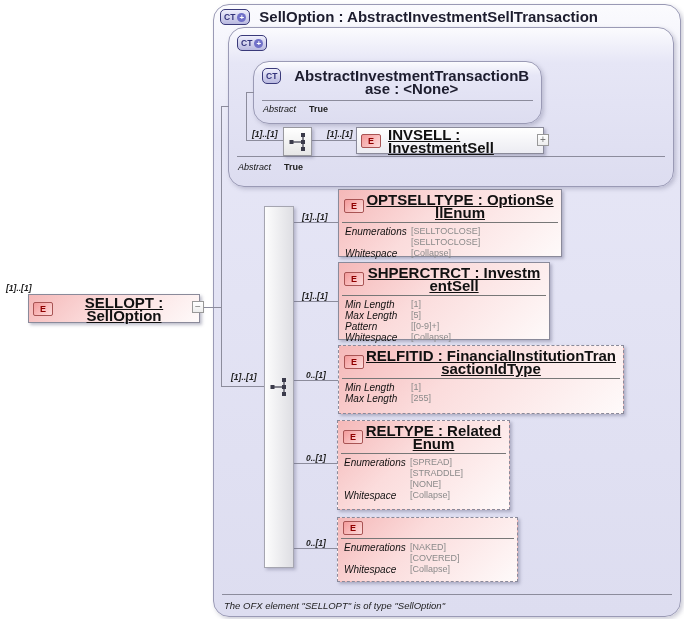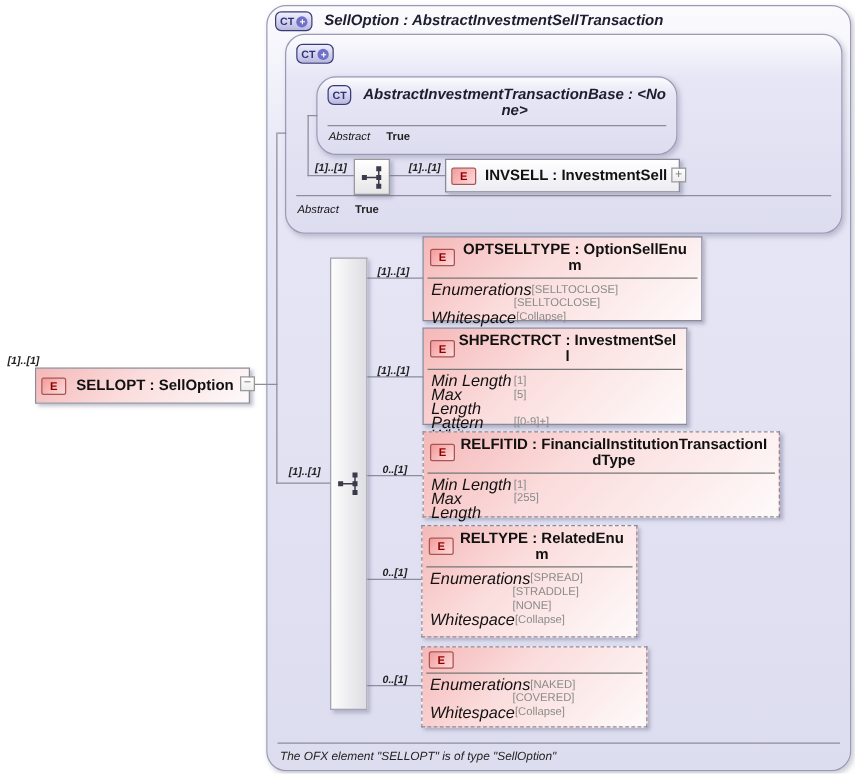--- a/index.html
+++ b/index.html
@@ -9,48 +9,48 @@
   
   .hline,.vline{position:absolute;background:#8C8C9C;}
   .hline{height:1px;}
   .vline{width:1px;}
 
   
   .ctbox{position:absolute;border:1px solid #9A9AB5;border-radius:16px;
          background:linear-gradient(180deg,#FBFBFE 0%,#E6E6F6 22%,#DDDDF0 100%);
          box-shadow:2px 2px 4px rgba(110,110,140,.35);}
   .ct-head{position:absolute;display:flex;align-items:flex-start;gap:9px;}
-  .ct-title{font-weight:bold;font-size:12px;color:#1d1d2e;line-height:13px;
-            text-align:center;word-break:break-all;padding-top:1px;font-style:italic;}
+  .ct-title{font-weight:bold;font-size:15px;color:#1d1d2e;line-height:13px;
+            text-align:center;word-break:break-all;padding-top:1px;}
   .ctbadge{display:inline-flex;align-items:center;gap:2px;padding:1px 3px;height:12px;
            border:1.4px solid #3A3A7A;border-radius:5px;flex:0 0 auto;
            background:linear-gradient(180deg,#EFEFFC,#B9B9E0);
            font-weight:bold;font-size:8.5px;color:#32327A;line-height:11px;}
   .ctplus{width:9px;height:9px;border-radius:50%;background:#7070C8;color:#fff;
           font-size:8px;font-weight:bold;line-height:9px;text-align:center;}
 
   .sepline{position:absolute;left:8px;right:8px;height:1px;background:#8C8C9C;}
   .abslabel{position:absolute;font-style:italic;color:#111;}
   .absvalue{position:absolute;font-weight:bold;color:#222;text-align:center;}
 
   
   .ebox{position:absolute;border:1px solid #8A8A9A;background:
         linear-gradient(135deg,#F5B8B8 0%,#FBDCDC 40%,#FEFAFA 100%);
         box-shadow:2px 2px 3px rgba(110,110,140,.45);}
   .ebox.optional{border-style:dashed;}
   .ebox-head{display:flex;align-items:center;padding:3px 5px 2px 5px;}
   .ebadge{flex:0 0 auto;width:18px;height:12px;border:1px solid #A85454;border-radius:2px;
           background:linear-gradient(135deg,#F49A9A,#FDDCDC);
           color:#8F0000;font-weight:bold;font-size:9px;line-height:12px;text-align:center;}
-  .ebox-title{flex:1;text-align:center;font-weight:bold;font-size:12px;color:#111;
-              line-height:13px;word-break:break-all;padding:0 2px;}
+  .ebox-title{flex:1;text-align:center;font-weight:bold;font-size:15px;color:#111;
+              line-height:13px;word-break:break-all;padding:0 2px;text-decoration:underline;}
   .ebox-sep{height:1px;background:#777;margin:1px 3px 2px 3px;}
   .ebox-rows{padding:1px 4px 3px 6px;}
   .prow{display:flex;line-height:11px;}
-  .plabel{flex:0 0 66px;font-style:italic;font-size:13px;color:#111;}
+  .plabel{flex:0 0 66px;font-style:italic;font-size:10px;color:#111;}
   .pvalue{font-size:9px;color:#8A8A8A;}
 
   
   .wbox{position:absolute;display:flex;align-items:center;border:1px solid #8A8A9A;
         background:linear-gradient(180deg,#FFFFFF,#ECECF2);
         box-shadow:2px 2px 3px rgba(110,110,140,.45);padding:0 4px;}
   .wbox .ebox-title{text-align:left;padding-left:7px;word-break:normal;}
 
   
   .pbox{position:absolute;display:flex;align-items:center;border:1px solid #8A8A9A;

